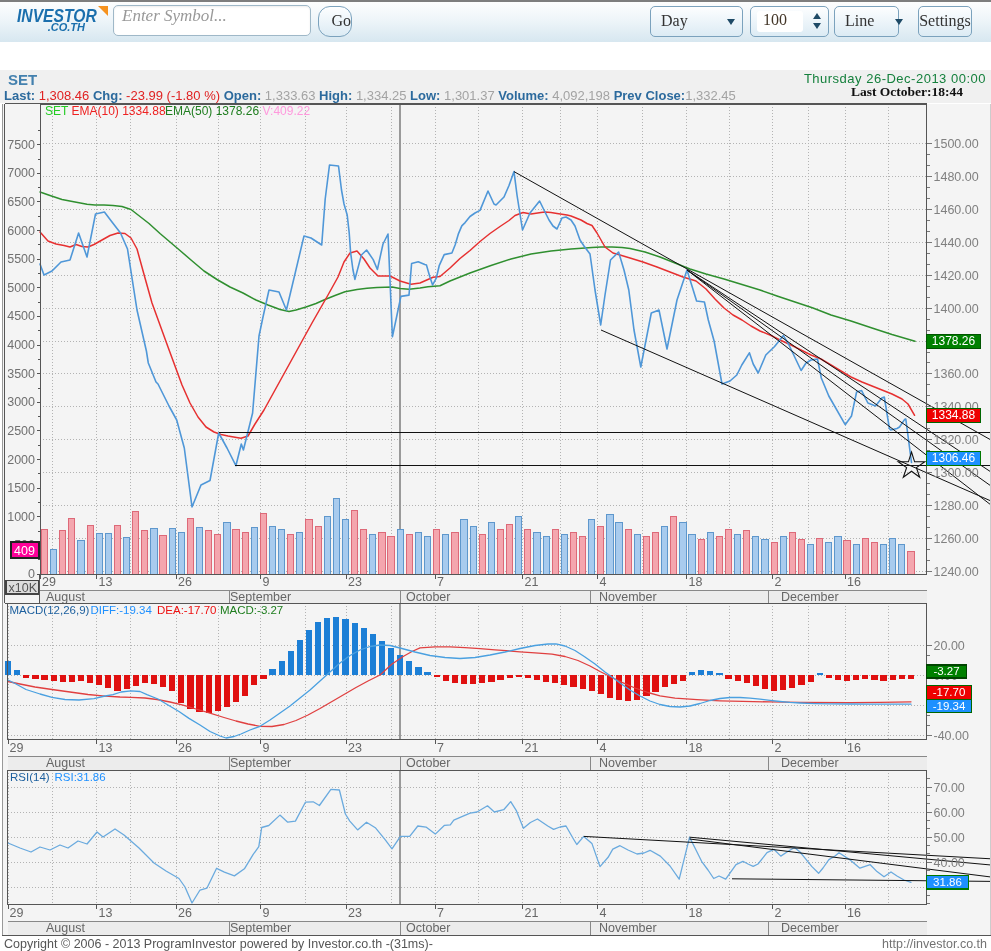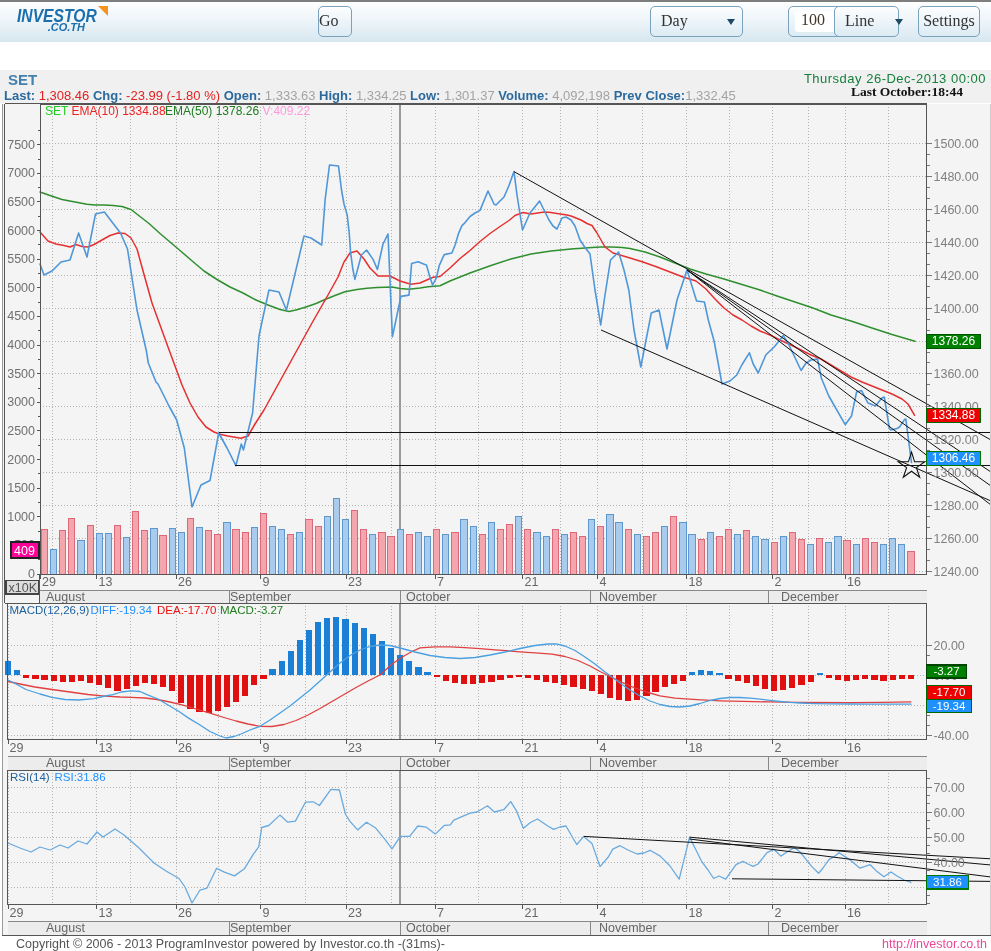--- a/index.html
+++ b/index.html
@@ -28,36 +28,37 @@
 </style>
 </head>
 <body>
 <div id="page">
   <div id="topbar">
     <div id="logo">
       <span class="inv">INVESTOR</span>
       <span class="coth">.CO.TH</span>
       <span class="tri"></span>
     </div>
-    <div class="ctl" style="left:318px; width:34px; text-align:left;"><span style="position:relative; top:5px;">Go</span></div>
+    <div id="symInput">Enter Symbol...</div>
+    <div class="ctl" style="left:318px; width:34px; text-align:right;border-radius:12px;"><span style="position:relative; top:5px;">Go</span></div>
     <div class="ctl" style="left:650px; width:93px;">
         <span class="lbl">Day</span>
         <span class="arr" style="left:76px; top:12px;"></span>
       </div>
-    <div class="ctl" style="left:788px; width:79px;">
+    <div class="ctl" style="left:750px; width:79px;">
        <span style="position:absolute; left:6px; top:4px; width:46px; height:21px; background:#fff; border-radius:3px;"></span>
        <span style="position:absolute; left:12px; top:4px; font:16px 'Liberation Serif',serif; color:#433628;">100</span>
        <span class="arrup" style="right:7px; top:6px;"></span>
        <span class="arr" style="right:7px; top:16px;"></span>
     </div>
     <div class="ctl" style="left:834px; width:65px;">
         <span class="lbl">Line</span>
         <span class="arr" style="left:60px; top:12px;"></span>
       </div>
-    <div class="ctl" style="left:918px; width:62px; text-align:center;"><span style="position:relative; top:5px;">Settings</span></div>
+    <div class="ctl" style="left:918px; width:54px; text-align:center;"><span style="position:relative; top:5px;">Settings</span></div>
   </div>
 
   <div style="position:absolute; left:0; top:70px; width:991px; height:33px; background:#f0f0f0;"></div>
   <div style="position:absolute; left:8px; top:71px; font:bold 15px 'Liberation Sans',sans-serif; color:#4380ae;">SET</div>
   <div style="position:absolute; left:4px; top:87.5px; font:13px 'Liberation Sans',sans-serif; color:#a3a3a3; white-space:nowrap;"><span style="color:#2c6a9d;font-weight:bold;">Last:</span><span style="color:#e02222;"> 1,308.46 </span><span style="color:#2c6a9d;font-weight:bold;">Chg:</span><span style="color:#e02222;"> -23.99 (-1.80 %) </span><span style="color:#2c6a9d;font-weight:bold;"> Open:</span><span> 1,333.63 </span><span style="color:#2c6a9d;font-weight:bold;">High:</span><span> 1,334.25 </span><span style="color:#2c6a9d;font-weight:bold;">Low:</span><span> 1,301.37 </span><span style="color:#2c6a9d;font-weight:bold;">Volume:</span><span> 4,092,198  </span><span style="color:#2c6a9d;font-weight:bold;">Prev Close:</span><span>1,332.45</span></div>
   <div style="position:absolute; right:5px; top:71px; font:13px 'Liberation Sans',sans-serif; color:#15803d; letter-spacing:0.5px;">Thursday 26-Dec-2013 00:00</div>
   <div style="position:absolute; right:28px; top:84px; font:bold 13.5px 'Liberation Serif',serif; color:#111;">Last October:18:44</div>
 
   <svg width="991" height="848" viewBox="0 103 991 848" style="position:absolute; left:0; top:103px;">
 <rect x="2.0" y="103.5" width="988.5" height="831.5" fill="#f4f4f4" shape-rendering="crispEdges"></rect>
@@ -639,15 +640,15 @@
 <text x="46.0" y="931.5" font-family="&quot;Liberation Sans&quot;, sans-serif" font-size="12.5" fill="#666666">August</text>
 <text x="230.0" y="931.5" font-family="&quot;Liberation Sans&quot;, sans-serif" font-size="12.5" fill="#666666">September</text>
 <text x="406.0" y="931.5" font-family="&quot;Liberation Sans&quot;, sans-serif" font-size="12.5" fill="#666666">October</text>
 <text x="599.0" y="931.5" font-family="&quot;Liberation Sans&quot;, sans-serif" font-size="12.5" fill="#666666">November</text>
 <text x="781.0" y="931.5" font-family="&quot;Liberation Sans&quot;, sans-serif" font-size="12.5" fill="#666666">December</text>
 <line x1="2.0" y1="935.0" x2="990.5" y2="935.0" stroke="#555555" stroke-width="1" shape-rendering="crispEdges"></line>
 <line x1="2.0" y1="103.5" x2="2.0" y2="935.0" stroke="#999999" stroke-width="1" shape-rendering="crispEdges"></line>
 <line x1="990.5" y1="103.5" x2="990.5" y2="935.0" stroke="#cccccc" stroke-width="1" shape-rendering="crispEdges"></line>
   </svg>
 
-  <div style="position:absolute; left:4px; top:937px; font:12.5px 'Liberation Sans',sans-serif; color:#555;margin-left:12px;">Copyright © 2006 - 2013 ProgramInvestor powered by Investor.co.th -(31ms)-</div>
-  <div style="position:absolute; right:4px; top:937px; font:12.5px 'Liberation Sans',sans-serif; color:#ec4899;">http://investor.co.th</div>
+  <div style="position:absolute; left:4px; top:937px; font:12.5px 'Liberation Sans',sans-serif; color:#555;">Copyright © 2006 - 2013 ProgramInvestor powered by Investor.co.th -(31ms)-</div>
+  <div style="position:absolute; right:4px; top:937px; font:12.5px 'Liberation Sans',sans-serif; color:#737373;">http://investor.co.th</div>
 </div>
 
 </body></html>

